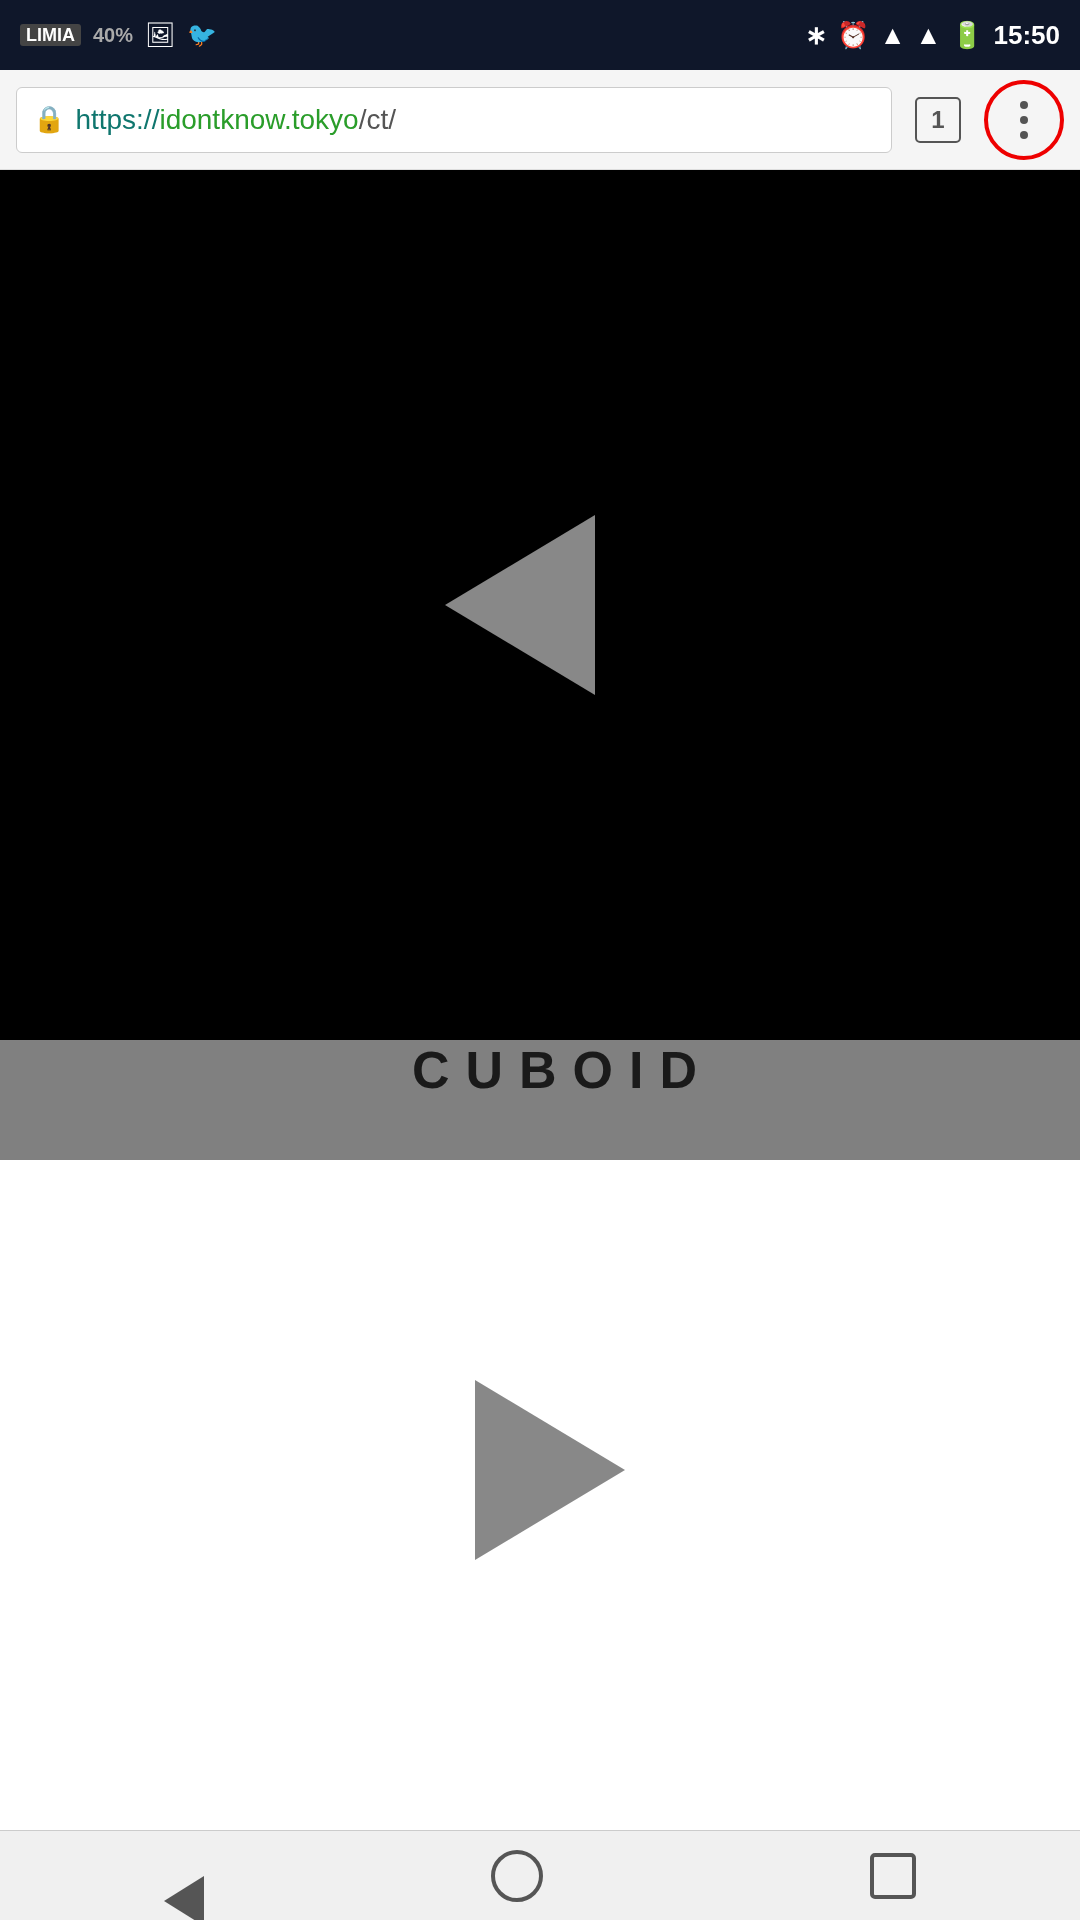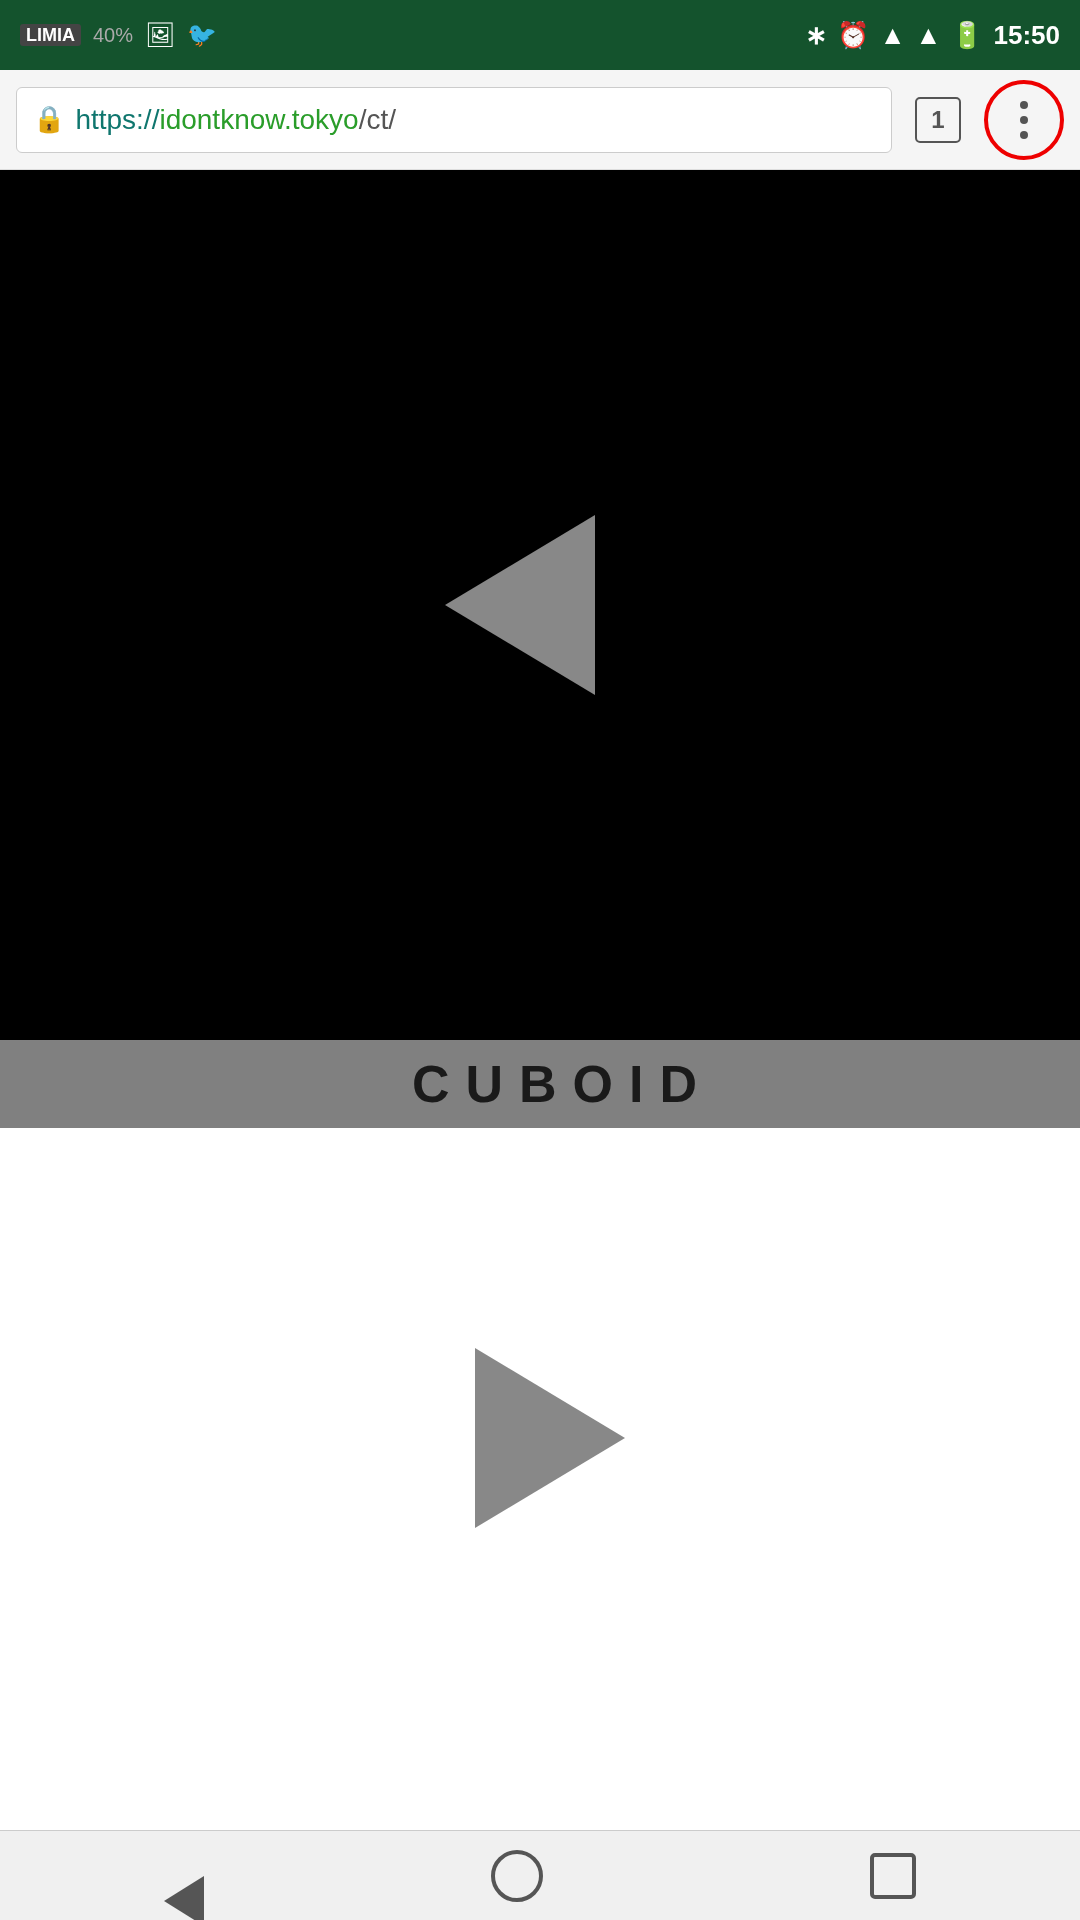--- a/index.html
+++ b/index.html
@@ -15,21 +15,21 @@
       background: #fff;
       font-family: sans-serif;
       overflow: hidden;
       position: relative;
     }
 
     
     .status-bar {
       width: 1080px;
       height: 70px;
-      background: #14532d;
+      background: #0f172a;
       display: flex;
       align-items: center;
       justify-content: space-between;
       padding: 16px 20px;
     }
 
     .status-left {
       display: flex;
       align-items: center;
       gap: 12px;
@@ -55,20 +55,21 @@
       font-size: 18px;
       font-weight: bold;
       padding: 2px 6px;
       border-radius: 3px;
       line-height: 1;
     }
 
     .percent-badge {
       color: #aaa;
       font-size: 20px;
+      font-weight: bold;
     }
 
     
     .browser-bar {
       width: 1080px;
       height: 100px;
       background: #f5f5f5;
       border-bottom: 1px solid #ddd;
       display: flex;
       align-items: center;
@@ -175,24 +176,23 @@
       border-top: 90px solid transparent;
       border-bottom: 90px solid transparent;
       border-right: 150px solid #888;
       position: relative;
       left: -20px;
     }
 
     
     .cuboid-banner {
       width: 1080px;
-      height: 88px;
+      height: 120px;
       background: #808080;
       display: flex;
-      align-items: center;
       justify-content: center;
       padding-left: 45px;
     }
 
     .cuboid-title {
       font-size: 52px;
       font-weight: bold;
       letter-spacing: 16px;
       color: #1a1a1a;
       font-family: sans-serif;

